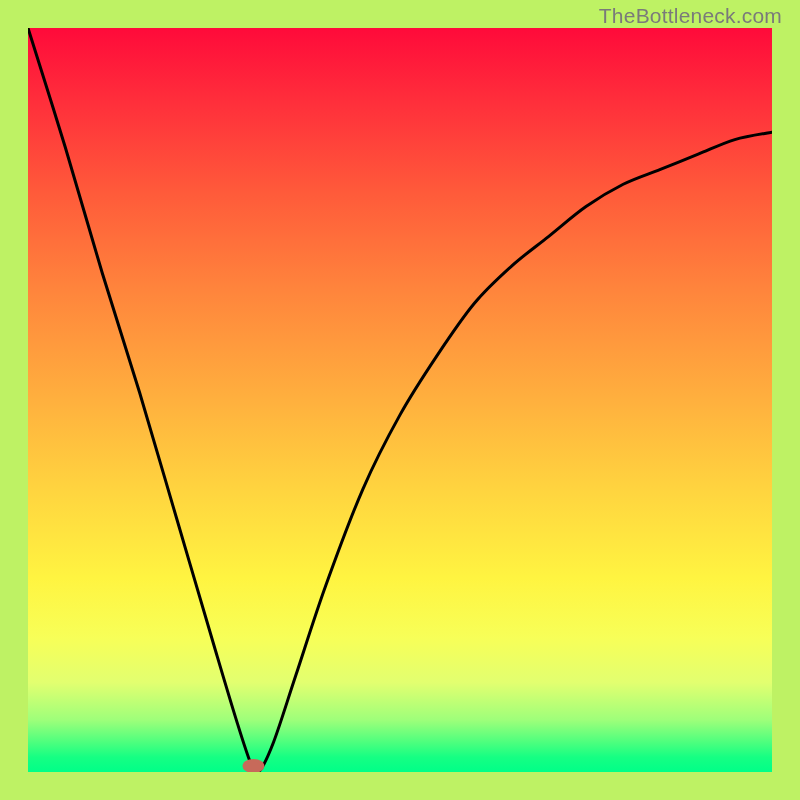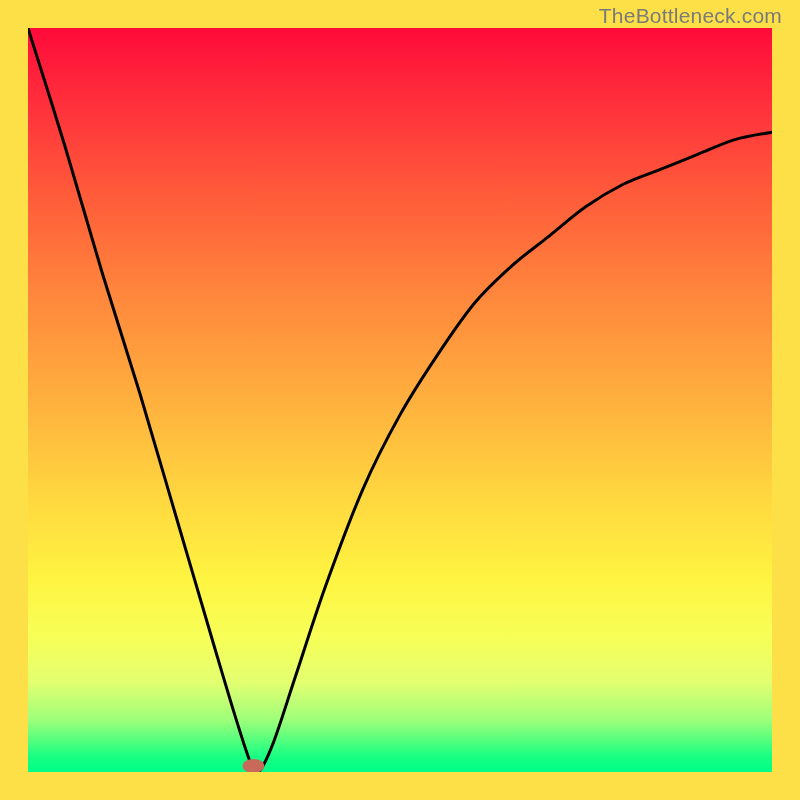--- a/index.html
+++ b/index.html
@@ -10,21 +10,21 @@
     background: #000;
     overflow: hidden;
     font-family: Arial, Helvetica, sans-serif;
   }
   .frame {
     position: absolute;
     top: 0;
     left: 0;
     width: 800px;
     height: 800px;
-    background: #fde047;
+    background: #bef264;
   }
   .plot-area {
     position: absolute;
     top: 28px;
     left: 28px;
     width: 744px;
     height: 744px;
     background: linear-gradient(to bottom,
       #ff0a3a 0%,
       #ff2f3b 10%,

